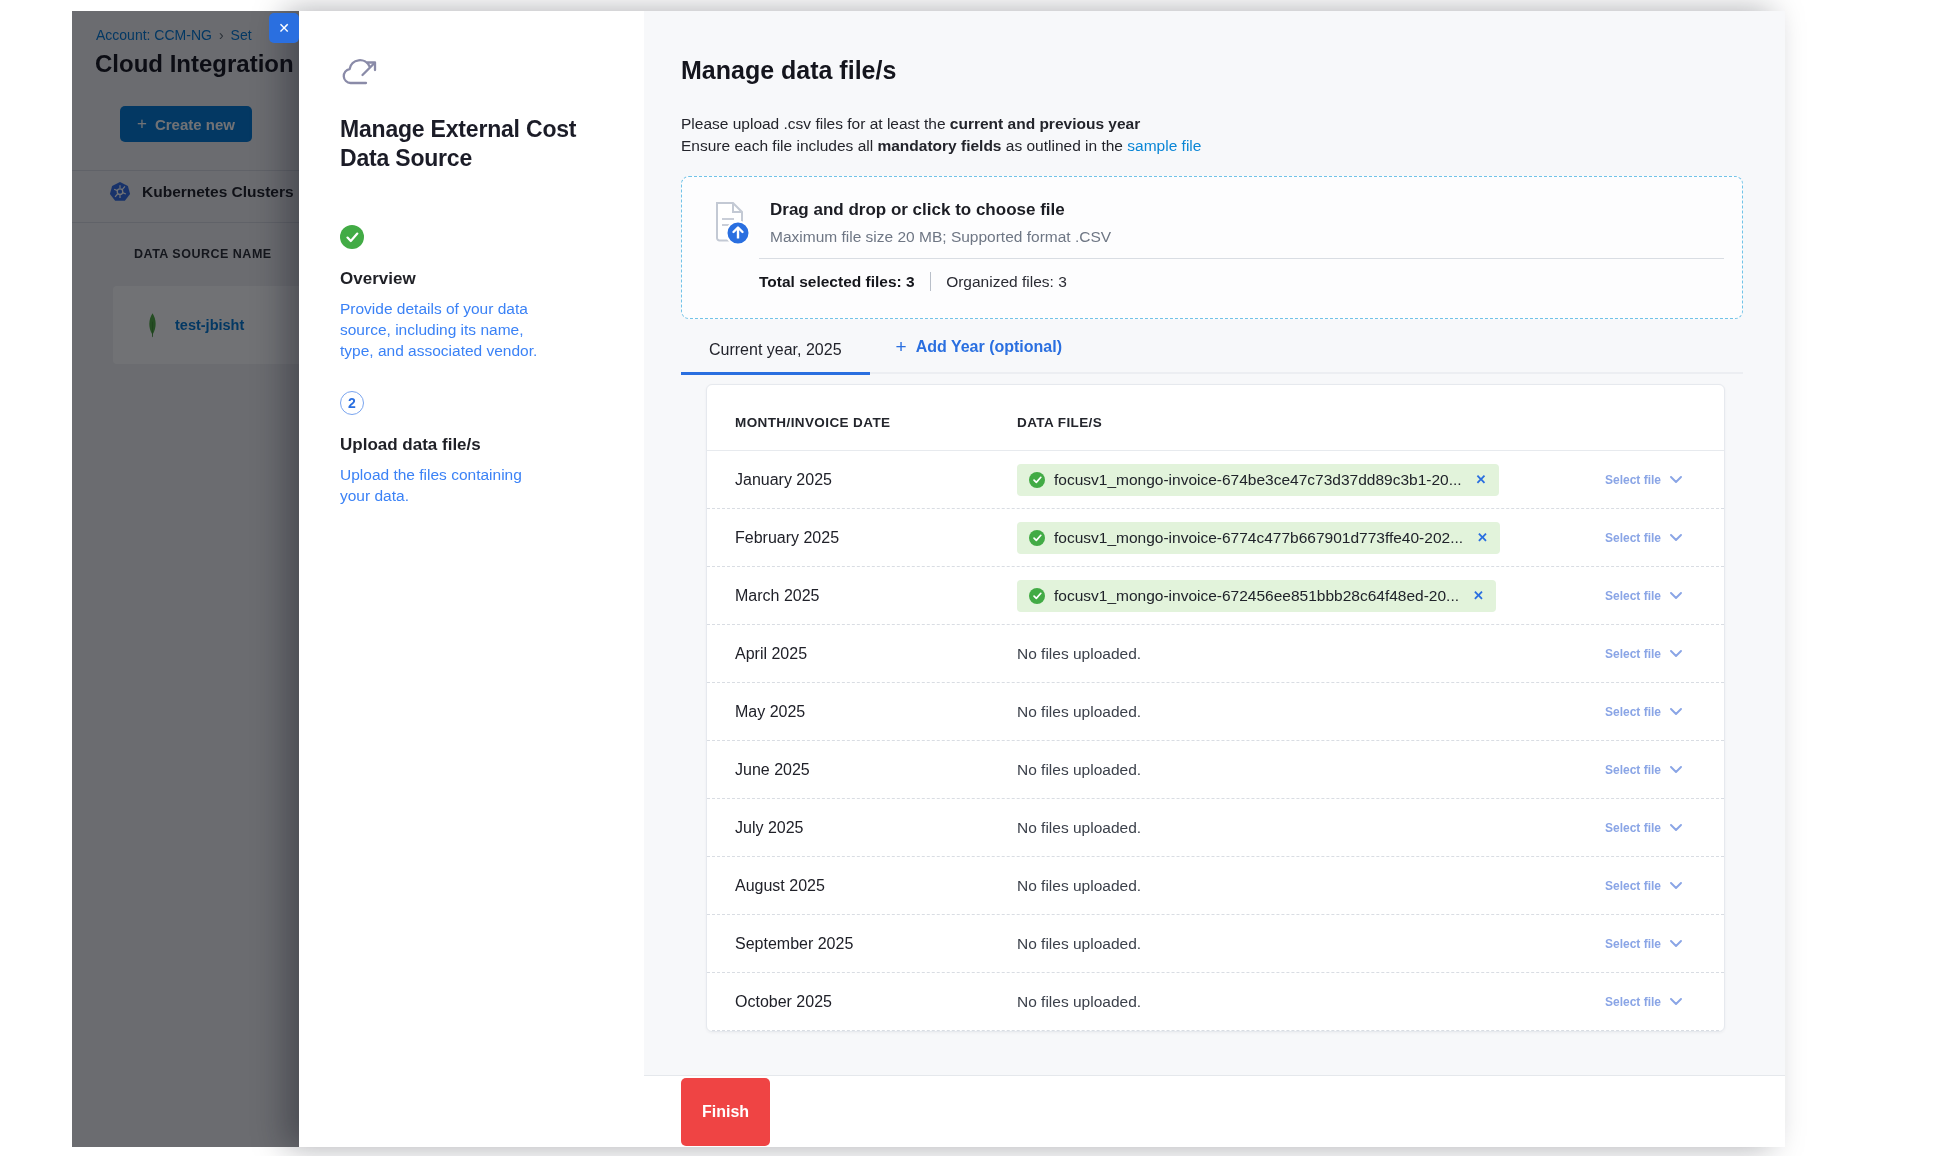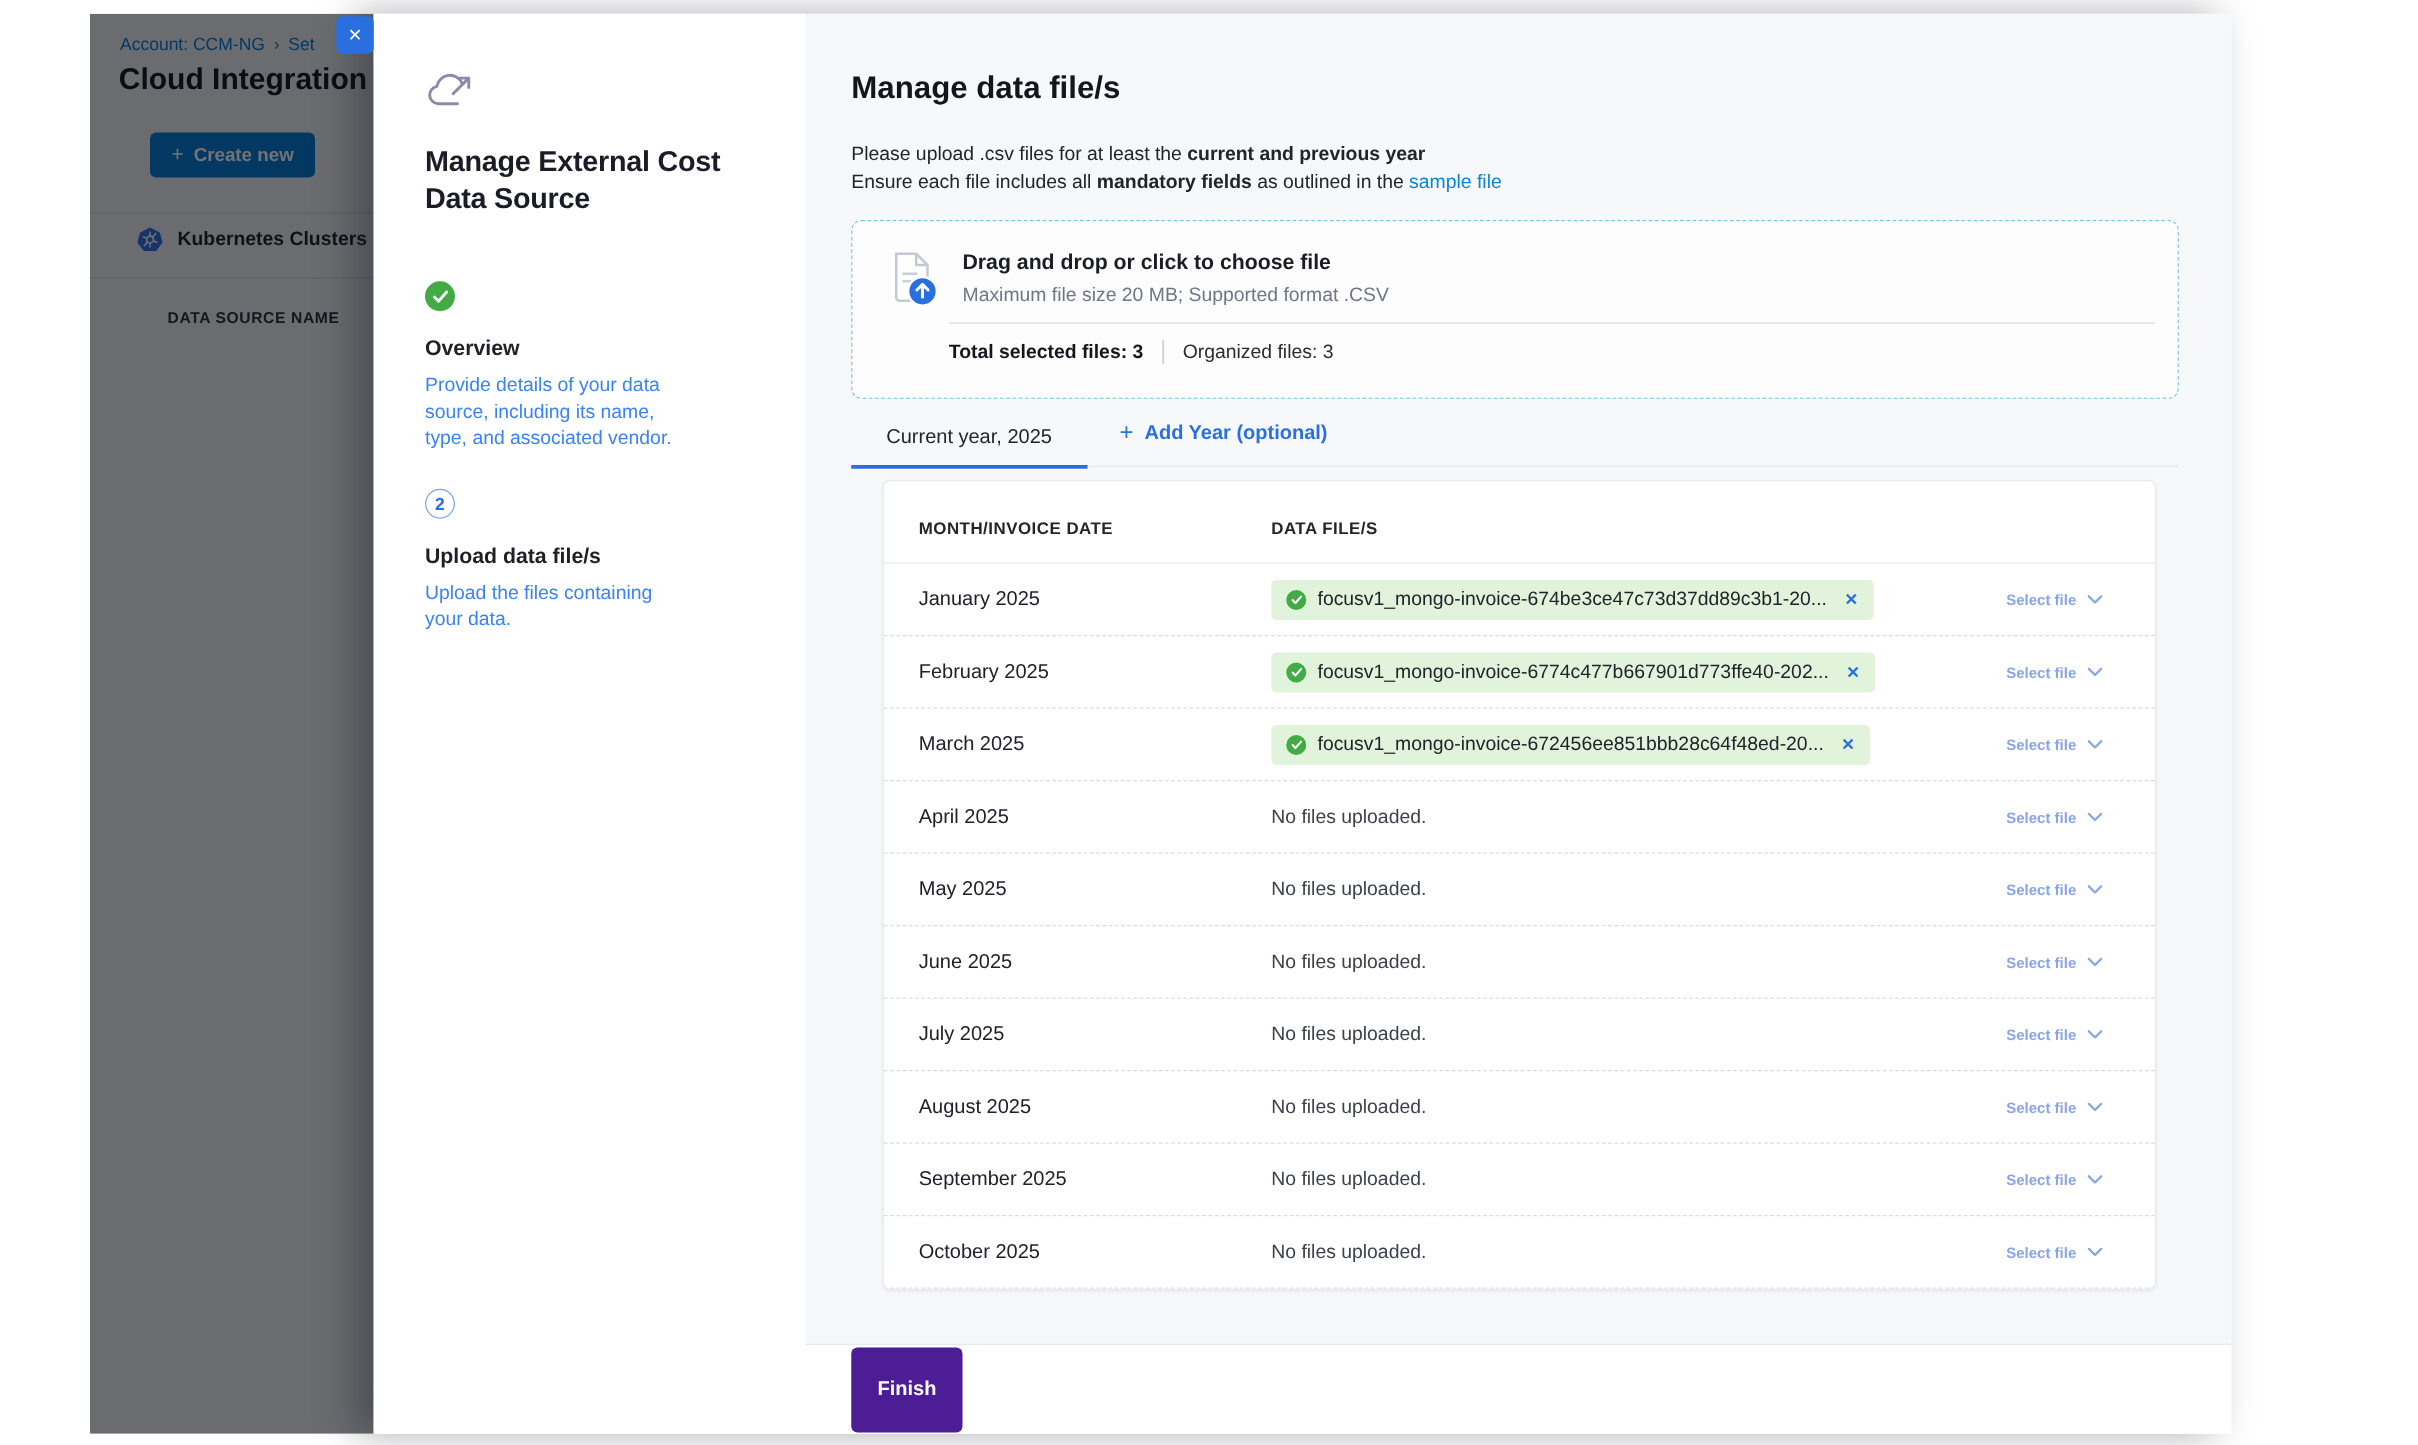--- a/index.html
+++ b/index.html
@@ -79,21 +79,21 @@
   .cell-files { flex:1; min-width:0; display:flex; align-items:center; }
   .empty-text { font-size:15.5px; color:#3c414b; }
   .chip { display:inline-flex; align-items:center; gap:9px; background:#e2f3db; border-radius:4px; padding:7px 12px; max-width:100%; }
   .chip-name { font-size:15.5px; color:#20232a; white-space:nowrap; overflow:hidden; text-overflow:ellipsis; }
   .chip-check { flex:0 0 16px; width:16px; height:16px; border-radius:50%; background:#42ab45; display:flex; align-items:center; justify-content:center; }
   .chip-x { margin-left:5px; font-size:13px; font-weight:700; color:#2a6fe0; cursor:pointer; }
   .cell-select { margin-left:auto; padding-right:14px; display:flex; align-items:center; gap:9px;
                  font-size:12px; font-weight:600; color:#8aa5e6; cursor:pointer; white-space:nowrap; }
 
   .footer { height:72px; background:#fff; border-top:1px solid #e5e8ec; display:flex; align-items:center; padding-left:37px; }
-  .finish { background:#4c1d95; color:#fff; font-size:16px; font-weight:700; border:none; border-radius:5px; padding:25px 21px; cursor:pointer; }
+  .finish { background:#ef4444; color:#fff; font-size:16px; font-weight:700; border:none; border-radius:5px; padding:25px 21px; cursor:pointer; }
 
   svg { display:block; }
 </style>
 </head>
 <body>
 
 <div class="page">
   <div class="app">
 
     <div class="underlay">
@@ -120,20 +120,29 @@
               <line x1="14.8" y1="12.7" x2="18.4" y2="14.2"></line>
               <line x1="6.6" y1="17.4" x2="9.6" y2="13.9"></line>
               <line x1="14.4" y1="9.3" x2="17.4" y2="5.8"></line>
             </g>
           </svg>
         </span>
         <span class="lbl">Kubernetes Clusters</span>
       </div>
       <div class="u-div" style="top:211px"></div>
       <div class="u-colhead">DATA SOURCE NAME</div>
+      <div class="u-rowcard">
+        <span>
+          <svg width="17" height="27" viewBox="0 0 18 28">
+            <path d="M9 1 C4.6 8 4.6 16 8.5 23 L9 27 L9.5 23 C13.4 16 13.4 8 9 1 Z" fill="#4FAA41"></path>
+            <line x1="9" y1="10" x2="9" y2="26" stroke="#3e8c34" stroke-width="0.8"></line>
+          </svg>
+        </span>
+        <span class="name">test-jbisht</span>
+      </div>
       <div class="u-overlay"></div>
     </div>
 
     <div class="drawer">
       <button class="close-btn">
         <span>✕</span>
       </button>
 
       <div class="panel">
         <span>

